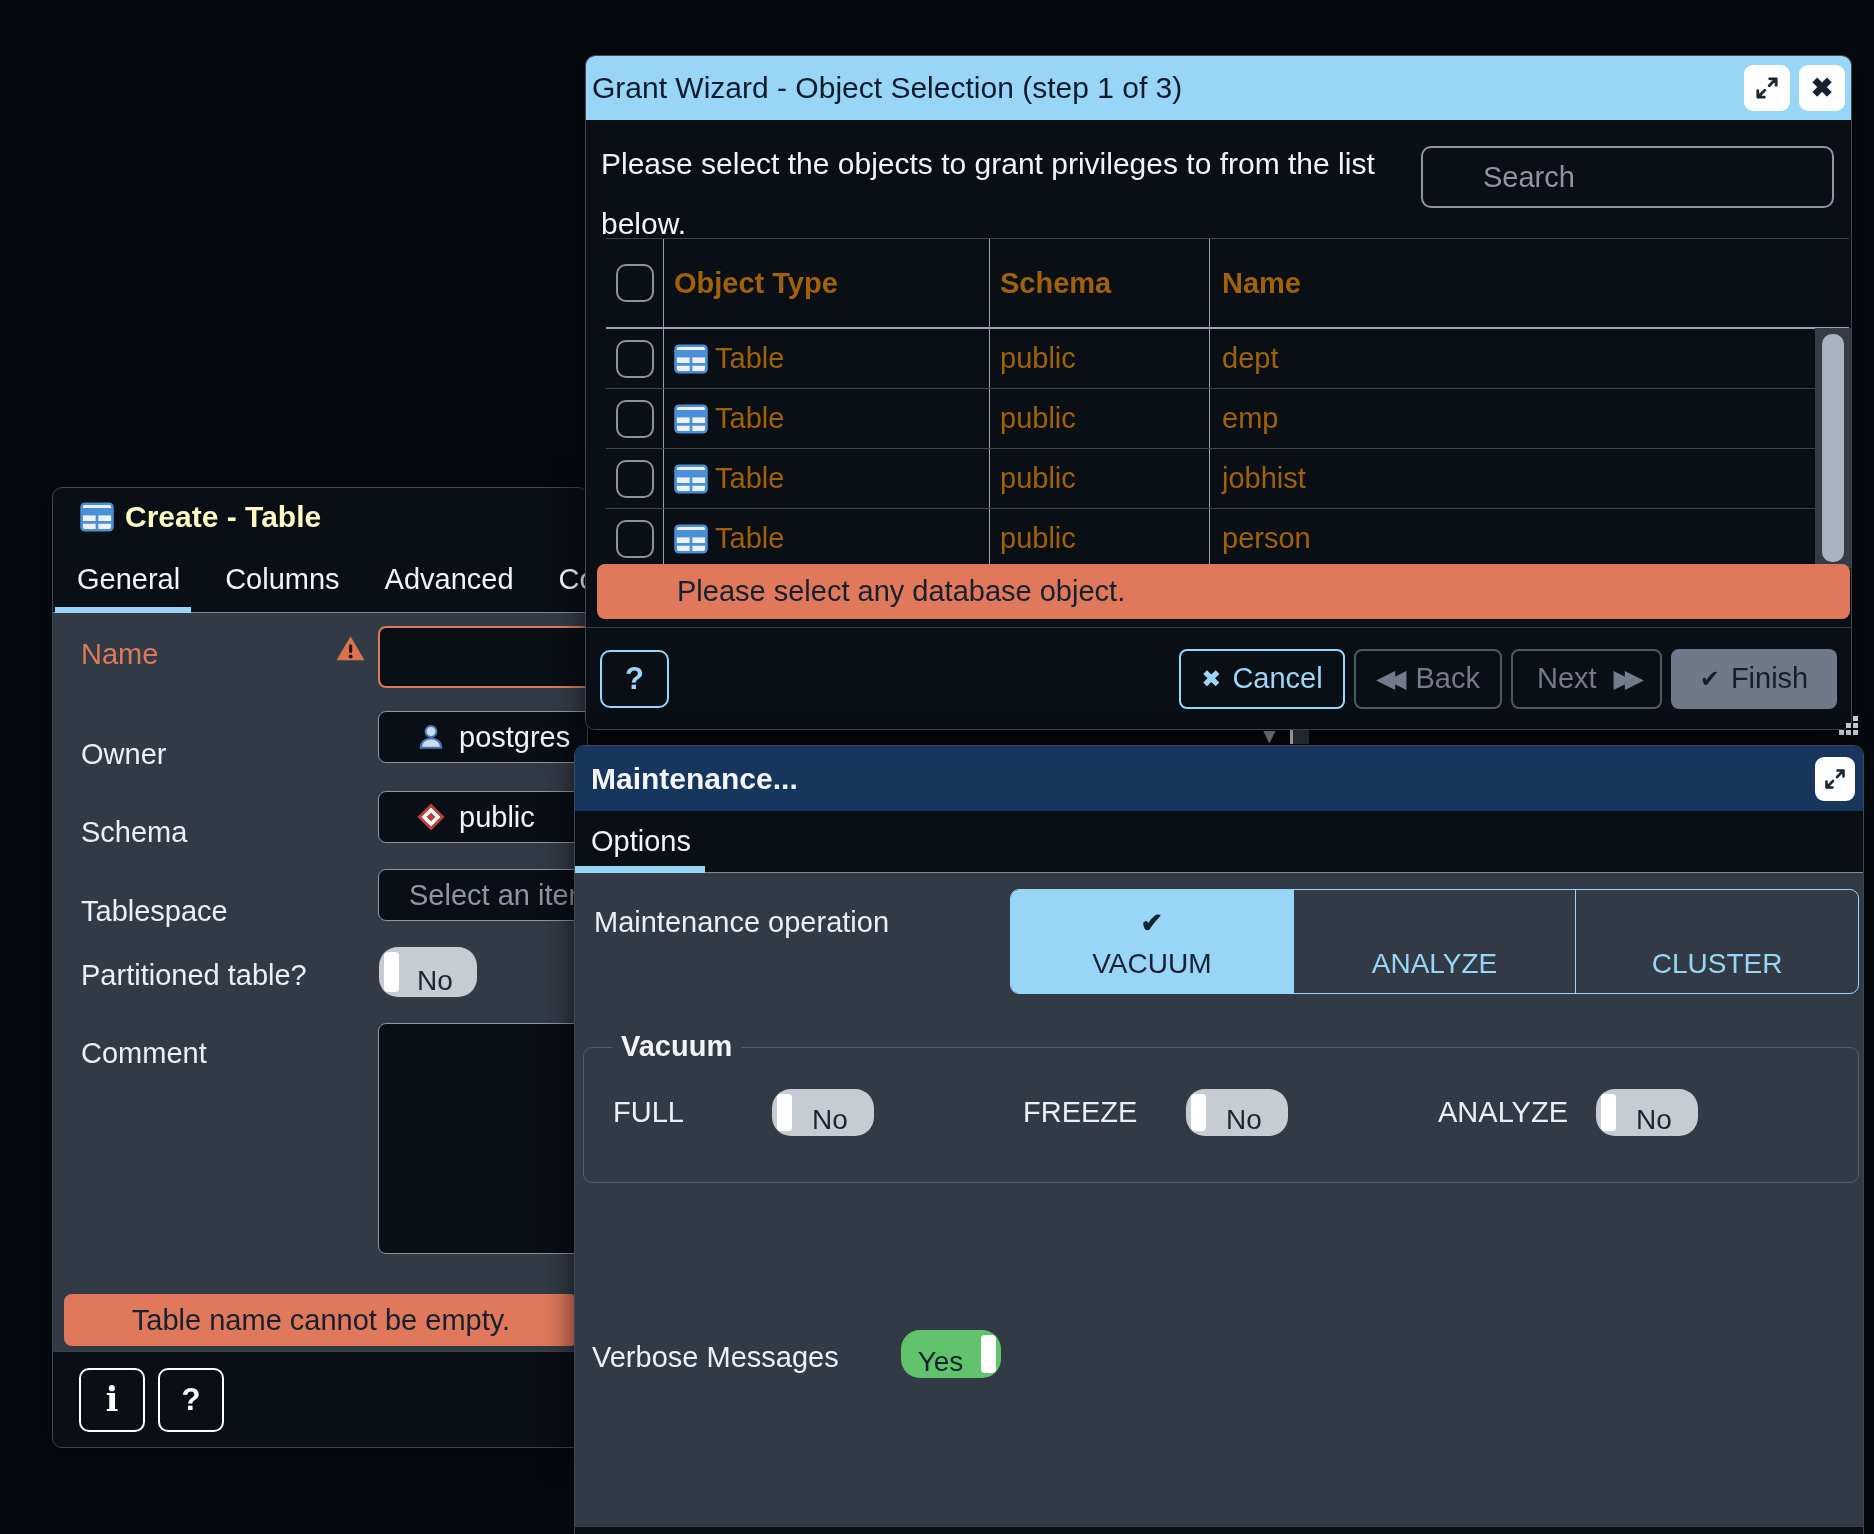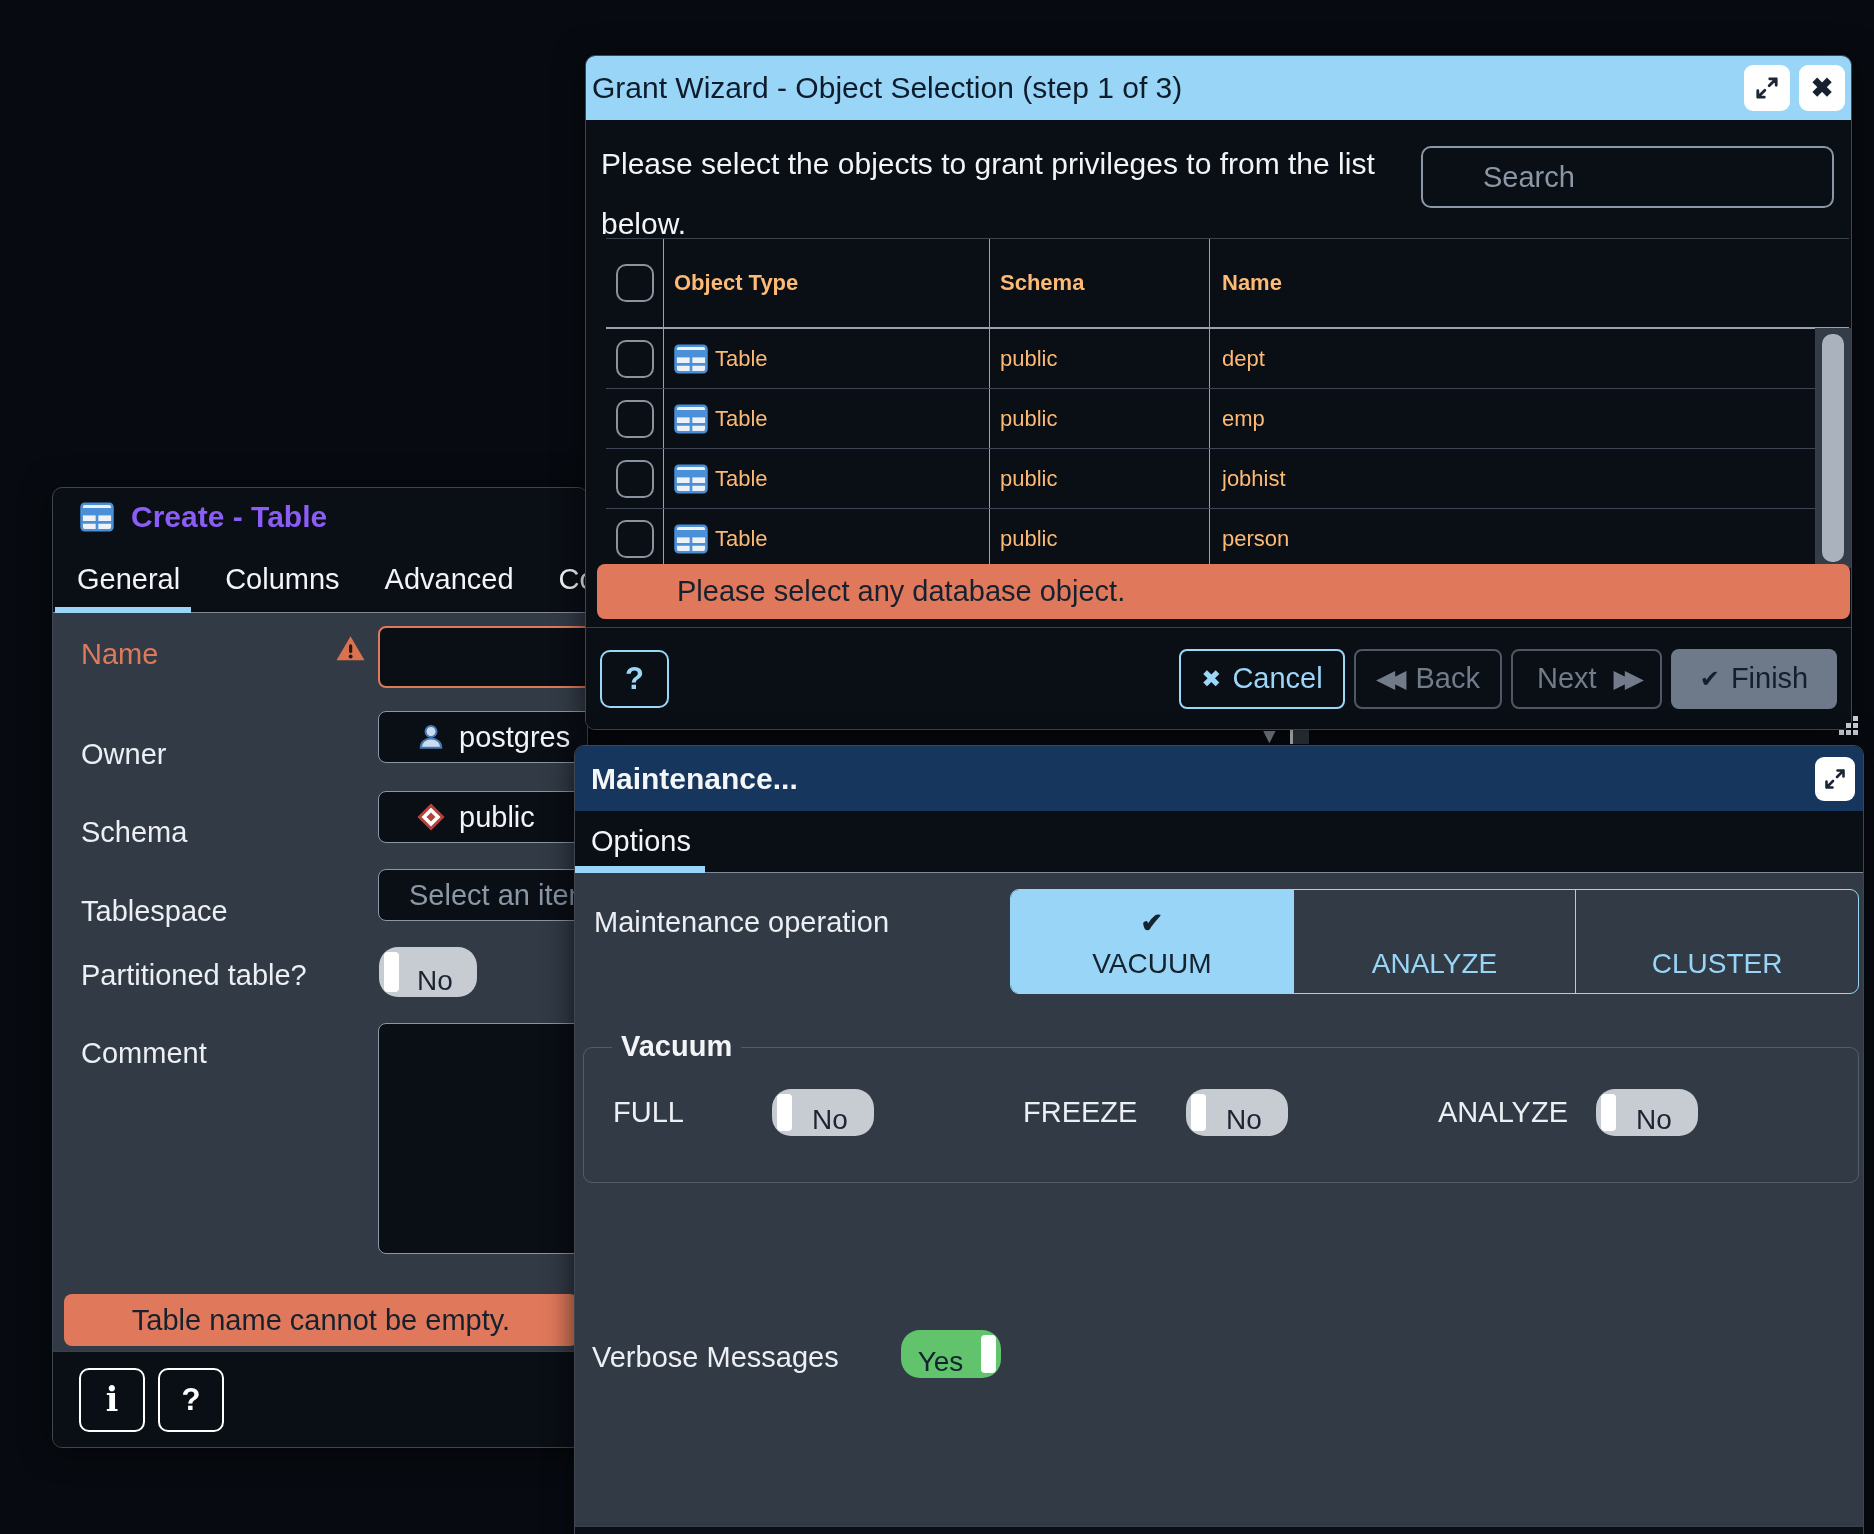--- a/index.html
+++ b/index.html
@@ -26,21 +26,21 @@
   .gw-search input::placeholder{color:#8b97a5}
   .gw-table{position:absolute;left:20px;top:182px;width:1243px;height:330px;border-top:1px solid #39414a;overflow:hidden}
   .gw-tr{display:flex;height:60px}
   .gw-tr.head{height:90px;border-bottom:2px solid #99a3af}
   .gw-tr.body-row{border-bottom:1px solid #3f4754}
   .c-check{width:58px;display:flex;align-items:center;justify-content:center;border-right:1px solid #99a3af}
   .c-type{width:326px;display:flex;align-items:center;padding-left:10px;border-right:1px solid #99a3af;gap:7px}
   .c-schema{width:220px;display:flex;align-items:center;padding-left:10px;border-right:1px solid #99a3af}
   .c-name{flex:1;display:flex;align-items:center;padding-left:12px}
   .gw-tr.head .cell-txt{font-weight:bold}
-  .cell-txt{font-size:22px;color:#fdba74}
+  .cell-txt{font-size:29px;color:#a16207}
   .checkbox{width:38px;height:38px;border:2px solid #8b939e;border-radius:10px;background:transparent;cursor:pointer}
   .vscroll{position:absolute;left:1229px;top:272px;width:36px;height:240px;background:#343c47}
   .vscroll .thumb{position:absolute;left:7px;top:6px;width:22px;height:228px;background:#a9b2bd;border-radius:10px}
   .alert-bar{position:absolute;background:#e0795b;border-radius:8px;color:#16202e;font-size:29px;
              display:flex;align-items:center}
   #gw .alert-bar{left:11px;top:508px;width:1253px;height:55px;padding-left:80px}
   .dlg-footer{position:absolute;left:0;right:0;bottom:0;background:#0a0e15;border-top:1px solid #39414d;
               display:flex;align-items:center;border-radius:0 0 9px 9px}
   #gw .dlg-footer{height:102px;padding:0 14px}
   .sq-btn{display:flex;align-items:center;justify-content:center;border-radius:10px;cursor:pointer;background:transparent}
@@ -59,21 +59,21 @@
   .grip{position:absolute;right:7px;bottom:8px;width:5px;height:5px;color:#c9ced6;background:transparent;
         box-shadow:14px 0 0 #c9ced6, 7px 7px 0 #c9ced6, 14px 7px 0 #c9ced6, 0 14px 0 #c9ced6, 7px 14px 0 #c9ced6, 14px 14px 0 #c9ced6}
 
   
   .bg-dd{position:absolute;left:1259px;top:724px;font-size:21px;color:#9aa1ab}
   .bg-thumb{position:absolute;left:1290px;top:727px;width:19px;height:17px;background:#3a424d;border-left:3px solid #e8ecf1}
 
   
   #ct{left:52px;top:487px;width:536px;height:961px;overflow:hidden}
   .ct-titlebar{position:absolute;left:0;top:0;right:0;height:58px;display:flex;align-items:center;
-               padding-left:27px;gap:17px;font-size:30px;font-weight:bold;color:#8b5cf6}
+               padding-left:27px;gap:11px;font-size:30px;font-weight:bold;color:#fef9c3}
   .tab-row{position:absolute;left:0;right:0;display:flex;align-items:center;border-bottom:1px solid #7f8893}
   #ct .tab-row{top:58px;height:67px;padding-left:24px}
   .tab{font-size:29px;color:#f2f4f7;cursor:pointer;white-space:nowrap}
   #ct .tab{margin-right:45px}
   .tab-underline{position:absolute;background:#99d5f7;height:6px;bottom:-1px}
   #ct .tab-underline{left:2px;width:136px}
   .ct-body{position:absolute;left:0;right:0;top:125px;bottom:96px;background:#323a45}
   .f-label{position:absolute;left:28px;font-size:29px;color:#eceff3;white-space:nowrap}
   .f-label.req{color:#dd7a5b}
   .fld{position:absolute;left:325px;width:400px;background:#0a0e15;border:1px solid #8b97a5;border-radius:8px;

